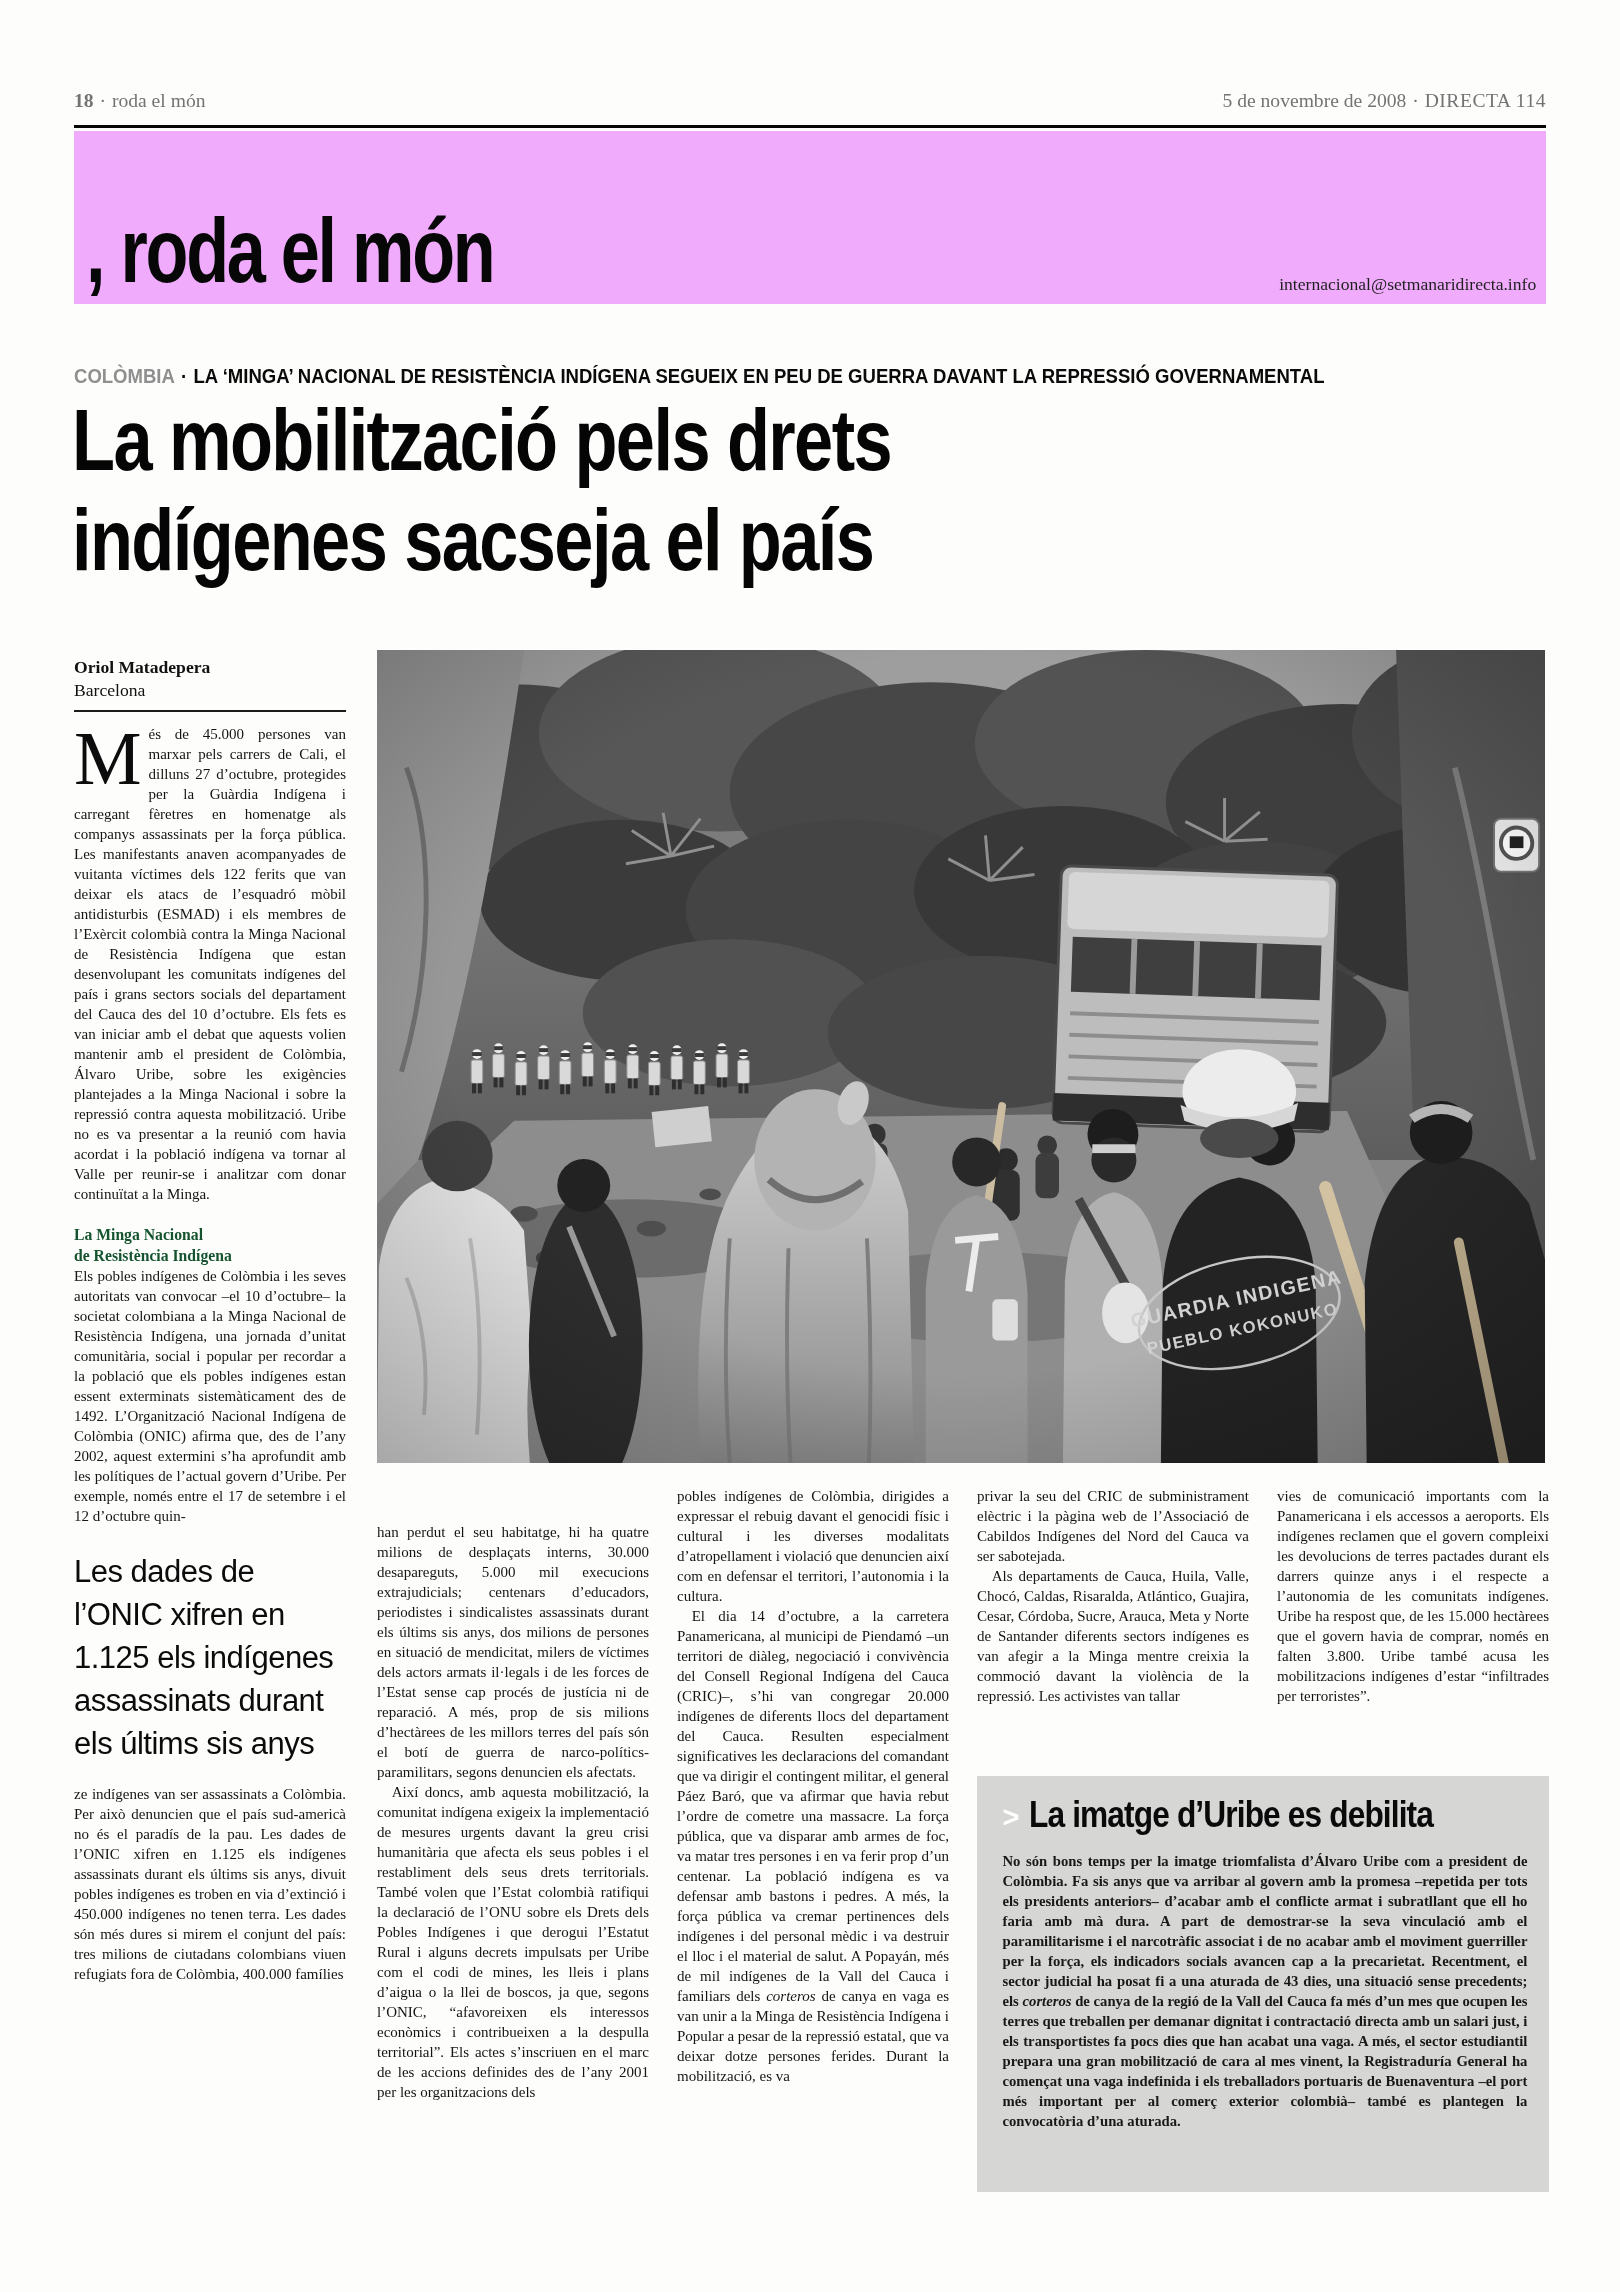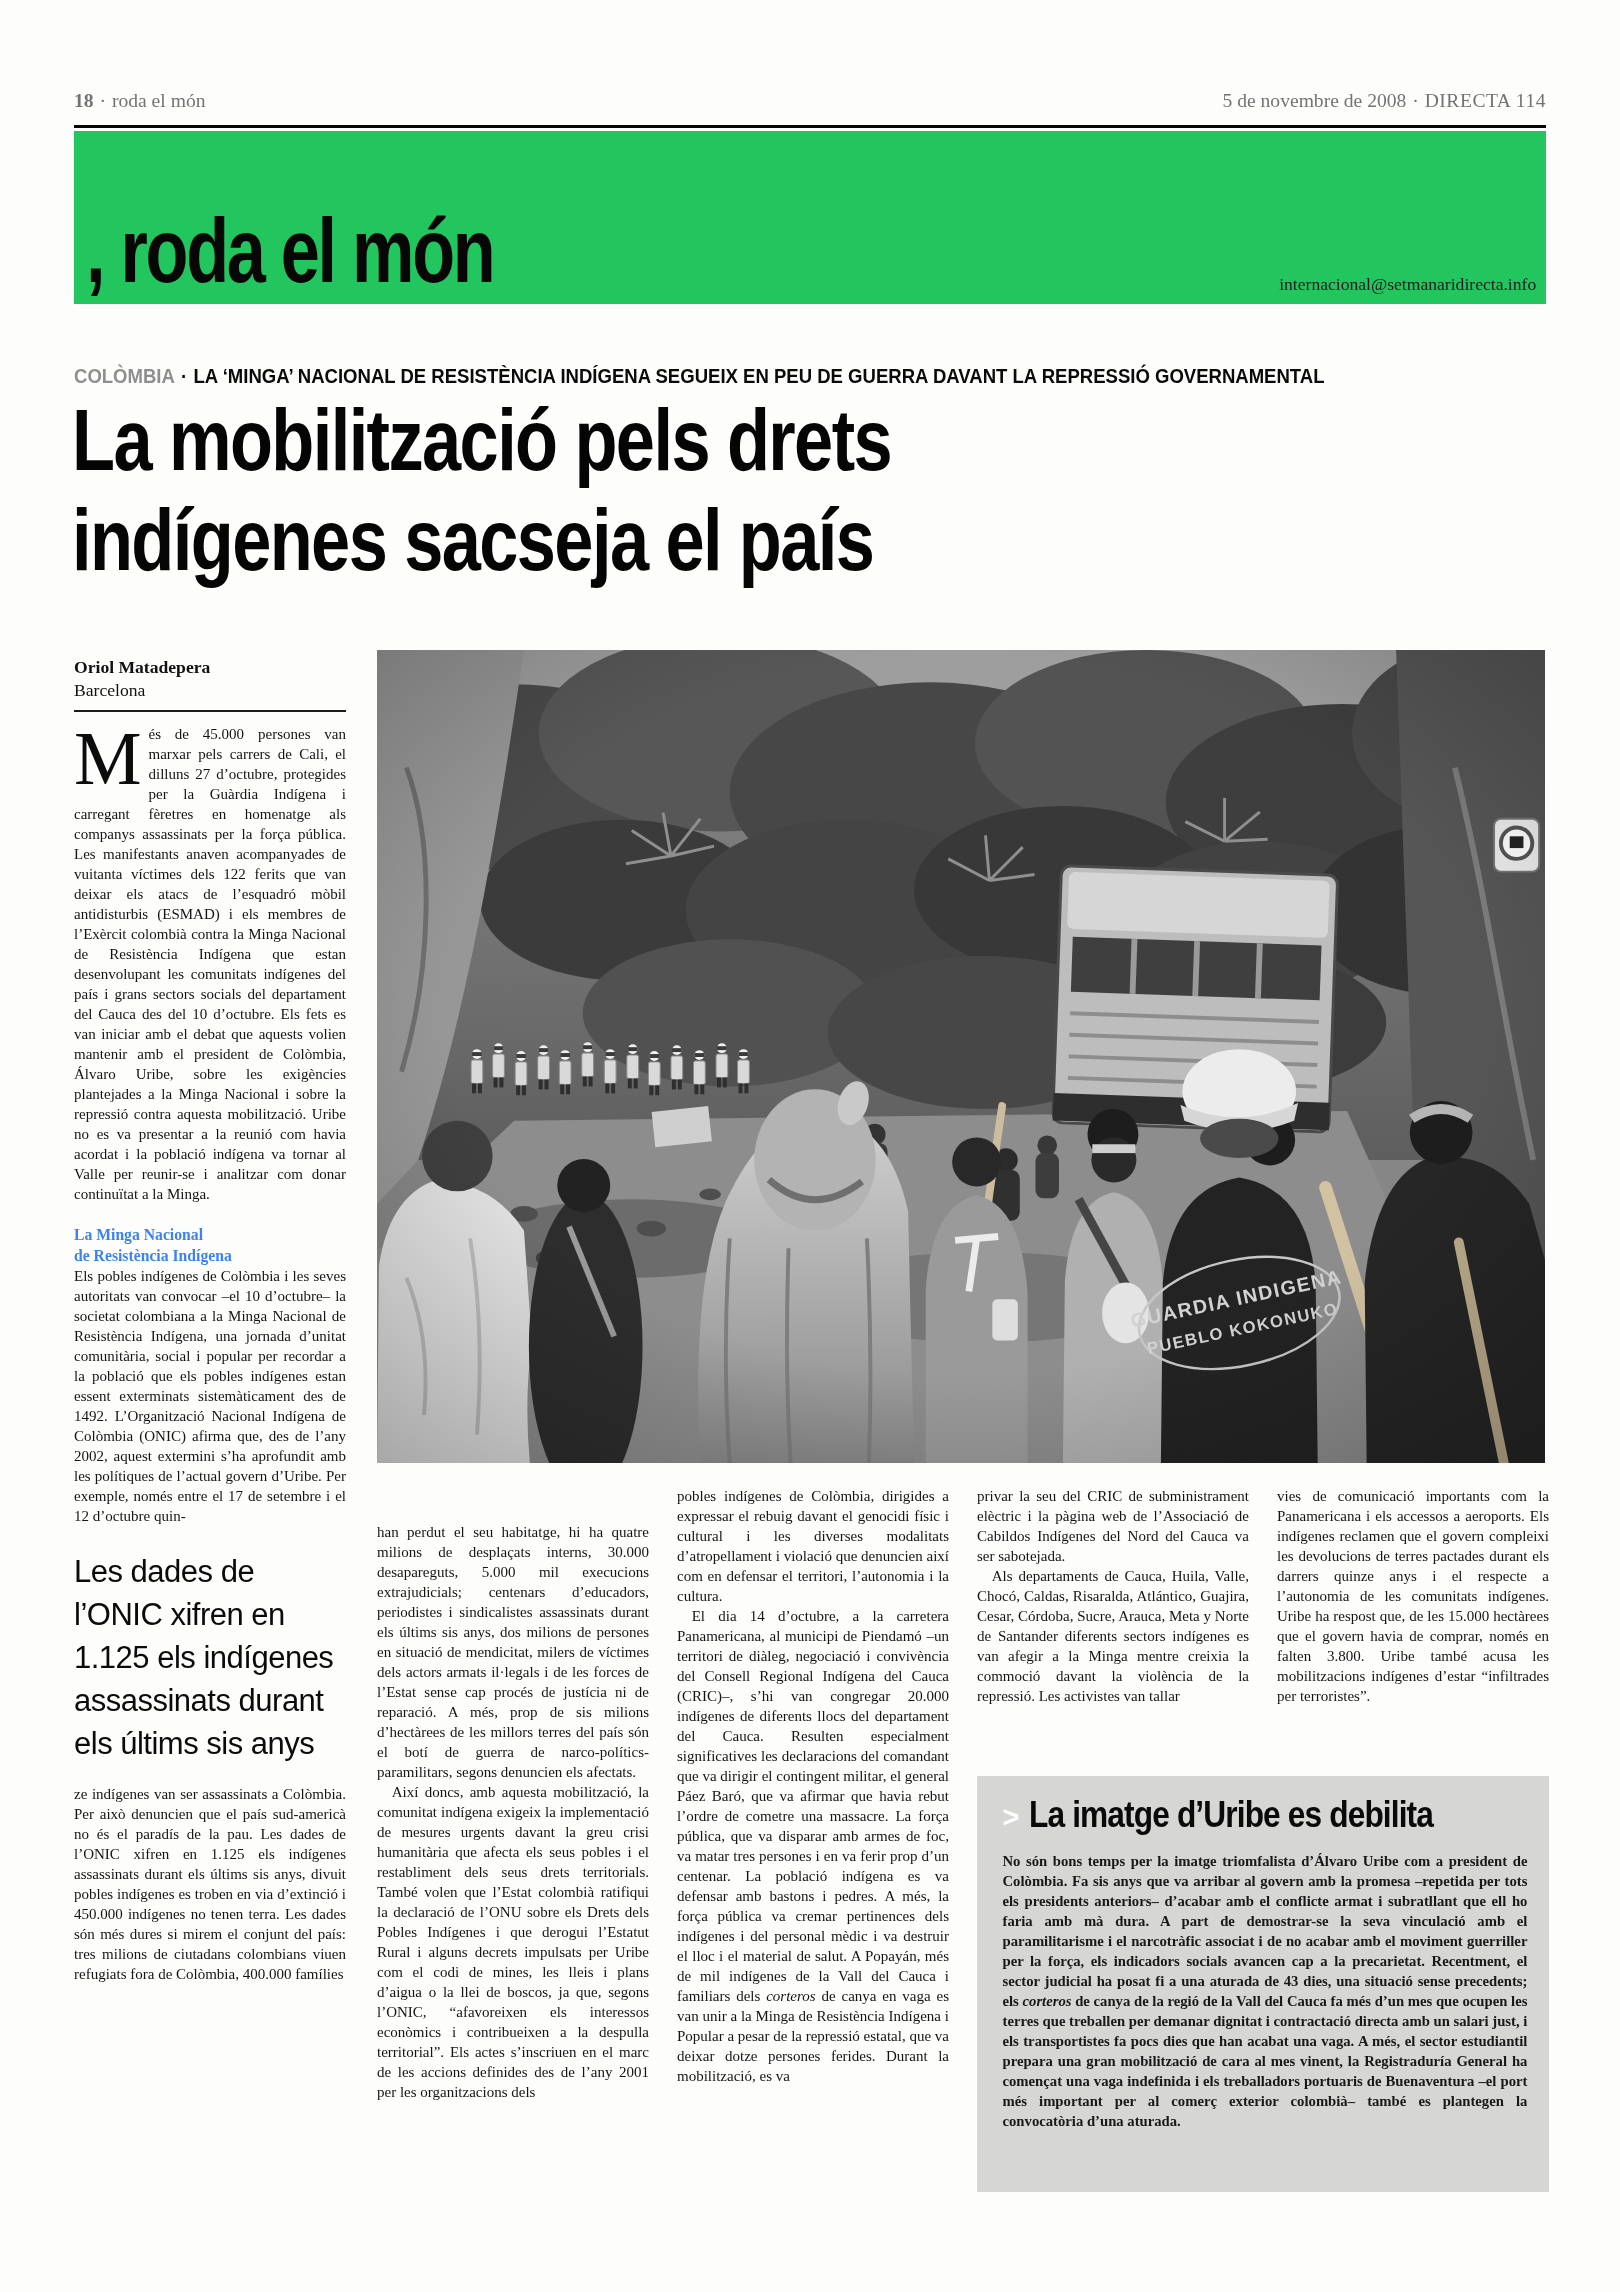--- a/index.html
+++ b/index.html
@@ -7,21 +7,21 @@
 
   
   .topbar{position:absolute;left:74px;right:74px;top:90px;display:flex;justify-content:space-between;
           font-family:"Liberation Serif",serif;font-size:19.6px;color:#737373;}
   .pg{font-weight:bold;}
   .dot{margin:0 5.9px;}
   .pub{letter-spacing:0.5px;}
   .toprule{position:absolute;left:74px;right:74px;top:125px;height:2.9px;background:#060606;}
 
   
-  .band{position:absolute;left:74px;right:74px;top:131px;height:173px;background:#22c55e;}
+  .band{position:absolute;left:74px;right:74px;top:131px;height:173px;background:#f0abfc;}
   .band-title{position:absolute;left:11.8px;bottom:7.8px;white-space:nowrap;color:#070707;
               font-family:"Liberation Sans",sans-serif;font-weight:bold;font-size:90px;line-height:90px;
               letter-spacing:-2.9px;transform:scaleX(.78);transform-origin:left bottom;}
   .band-email{position:absolute;right:9.8px;bottom:8.8px;font-family:Liberation Serif, serif;font-size:17.6px;color:#1f1f1f;}
 
   
   .kicker{position:absolute;left:74px;top:364px;white-space:nowrap;
           font-family:"Liberation Sans",sans-serif;font-weight:bold;font-size:20.6px;
           transform:scaleX(.9);transform-origin:left top;color:#0a0a0a;}
   .kicker-loc{color:#8f8f8f;}
@@ -46,21 +46,21 @@
 
   .byline-author{font-family:"Liberation Serif",serif;font-weight:bold;font-size:17.6px;line-height:22.5px;}
   .byline-place{font-family:"Liberation Serif",serif;font-size:17.6px;line-height:22.5px;}
   .byline-rule{height:2px;background:#1b1b1b;margin:8.8px 0 12.7px;}
 
   .bt{margin:0;font-family:"Liberation Serif",serif;font-size:15px;line-height:20px;
       text-align:justify;color:#141414;hyphens:auto;}
   .bt.indent{text-indent:14.7px;}
   .bt em{font-style:italic;}
   .dropcap{float:left;font-family:"Liberation Serif",serif;font-size:76px;line-height:63px;margin:2.9px 6.9px 0 0;color:#0c0c0c;}
-  .subhead{margin:20.6px 0 0;font-family:"Liberation Serif",serif;font-weight:bold;font-size:15.7px;line-height:20.6px;color:#3b82f6;}
+  .subhead{margin:20.6px 0 0;font-family:"Liberation Serif",serif;font-weight:bold;font-size:15.7px;line-height:20.6px;color:#14532d;}
 
   .pullquote{margin:23.5px 0 19.6px;font-family:"Liberation Sans",sans-serif;font-size:31px;line-height:43px;
              letter-spacing:-0.5px;color:#0b0b0b;text-align:left;}
 
   
   .sidebox{position:absolute;left:977px;top:1776px;width:572px;height:416px;background:#d6d6d4;
            box-sizing:border-box;padding:17.6px 21.6px 0 25.5px;}
   .sb-head{display:flex;align-items:baseline;}
   .sb-marker{color:#ffffff;font-family:"Liberation Sans",sans-serif;font-weight:bold;font-size:29px;margin-right:9.8px;}
   .sb-title{font-family:"Liberation Sans",sans-serif;font-weight:bold;font-size:36px;letter-spacing:-1px;

